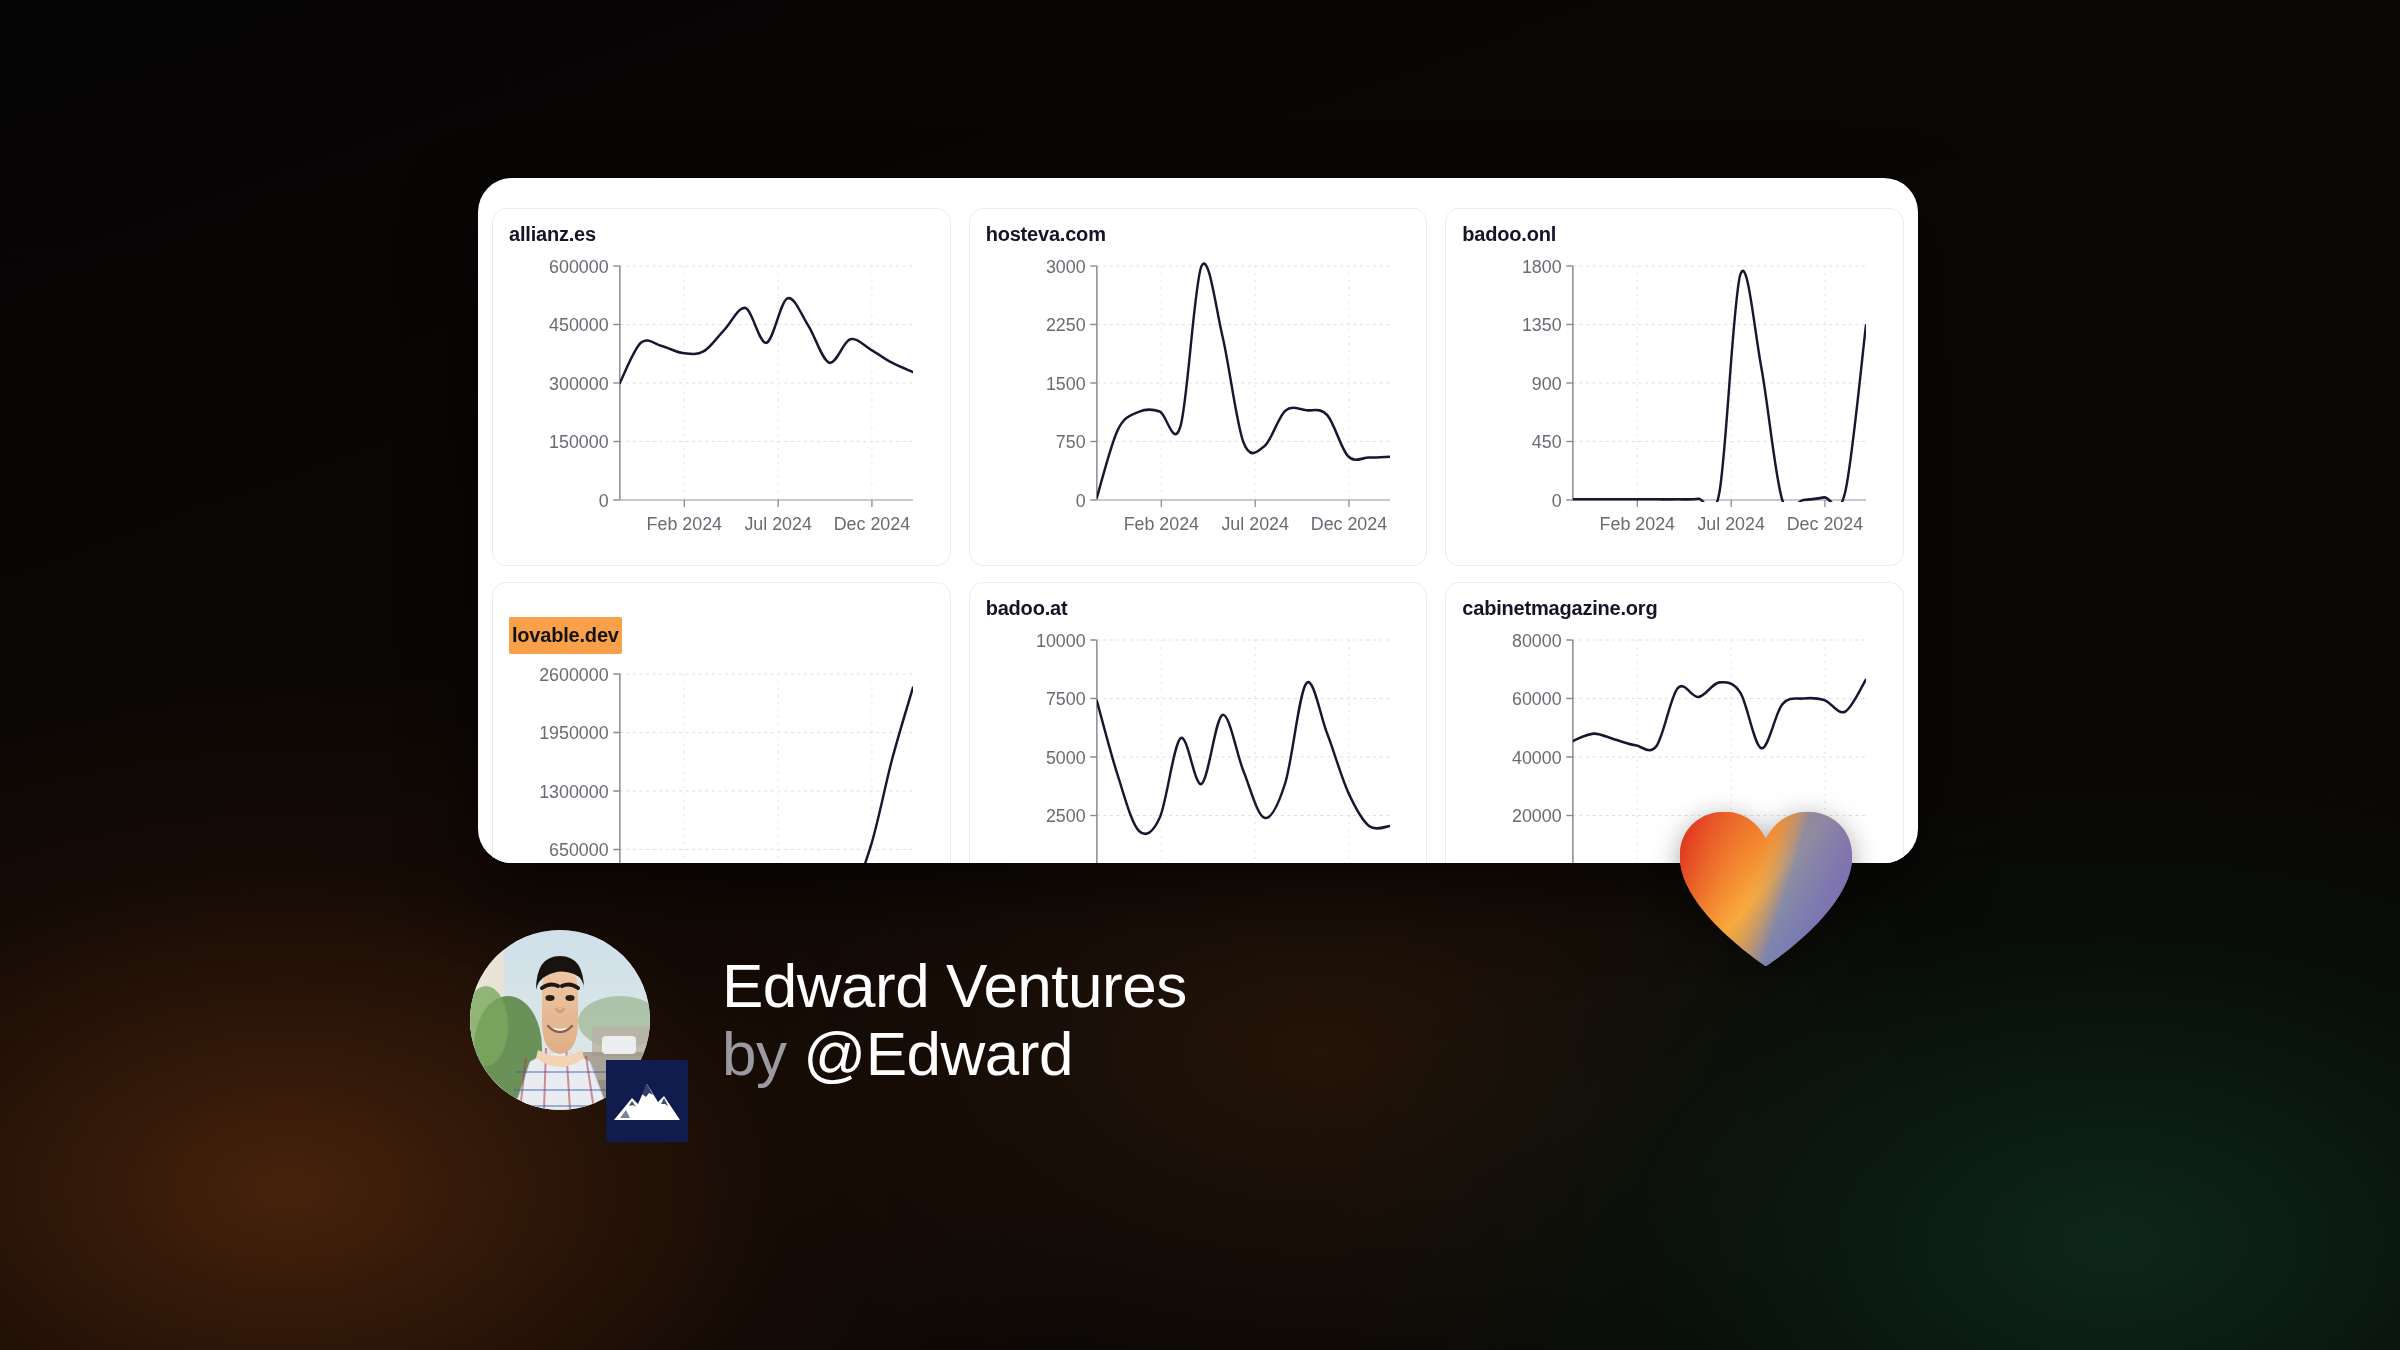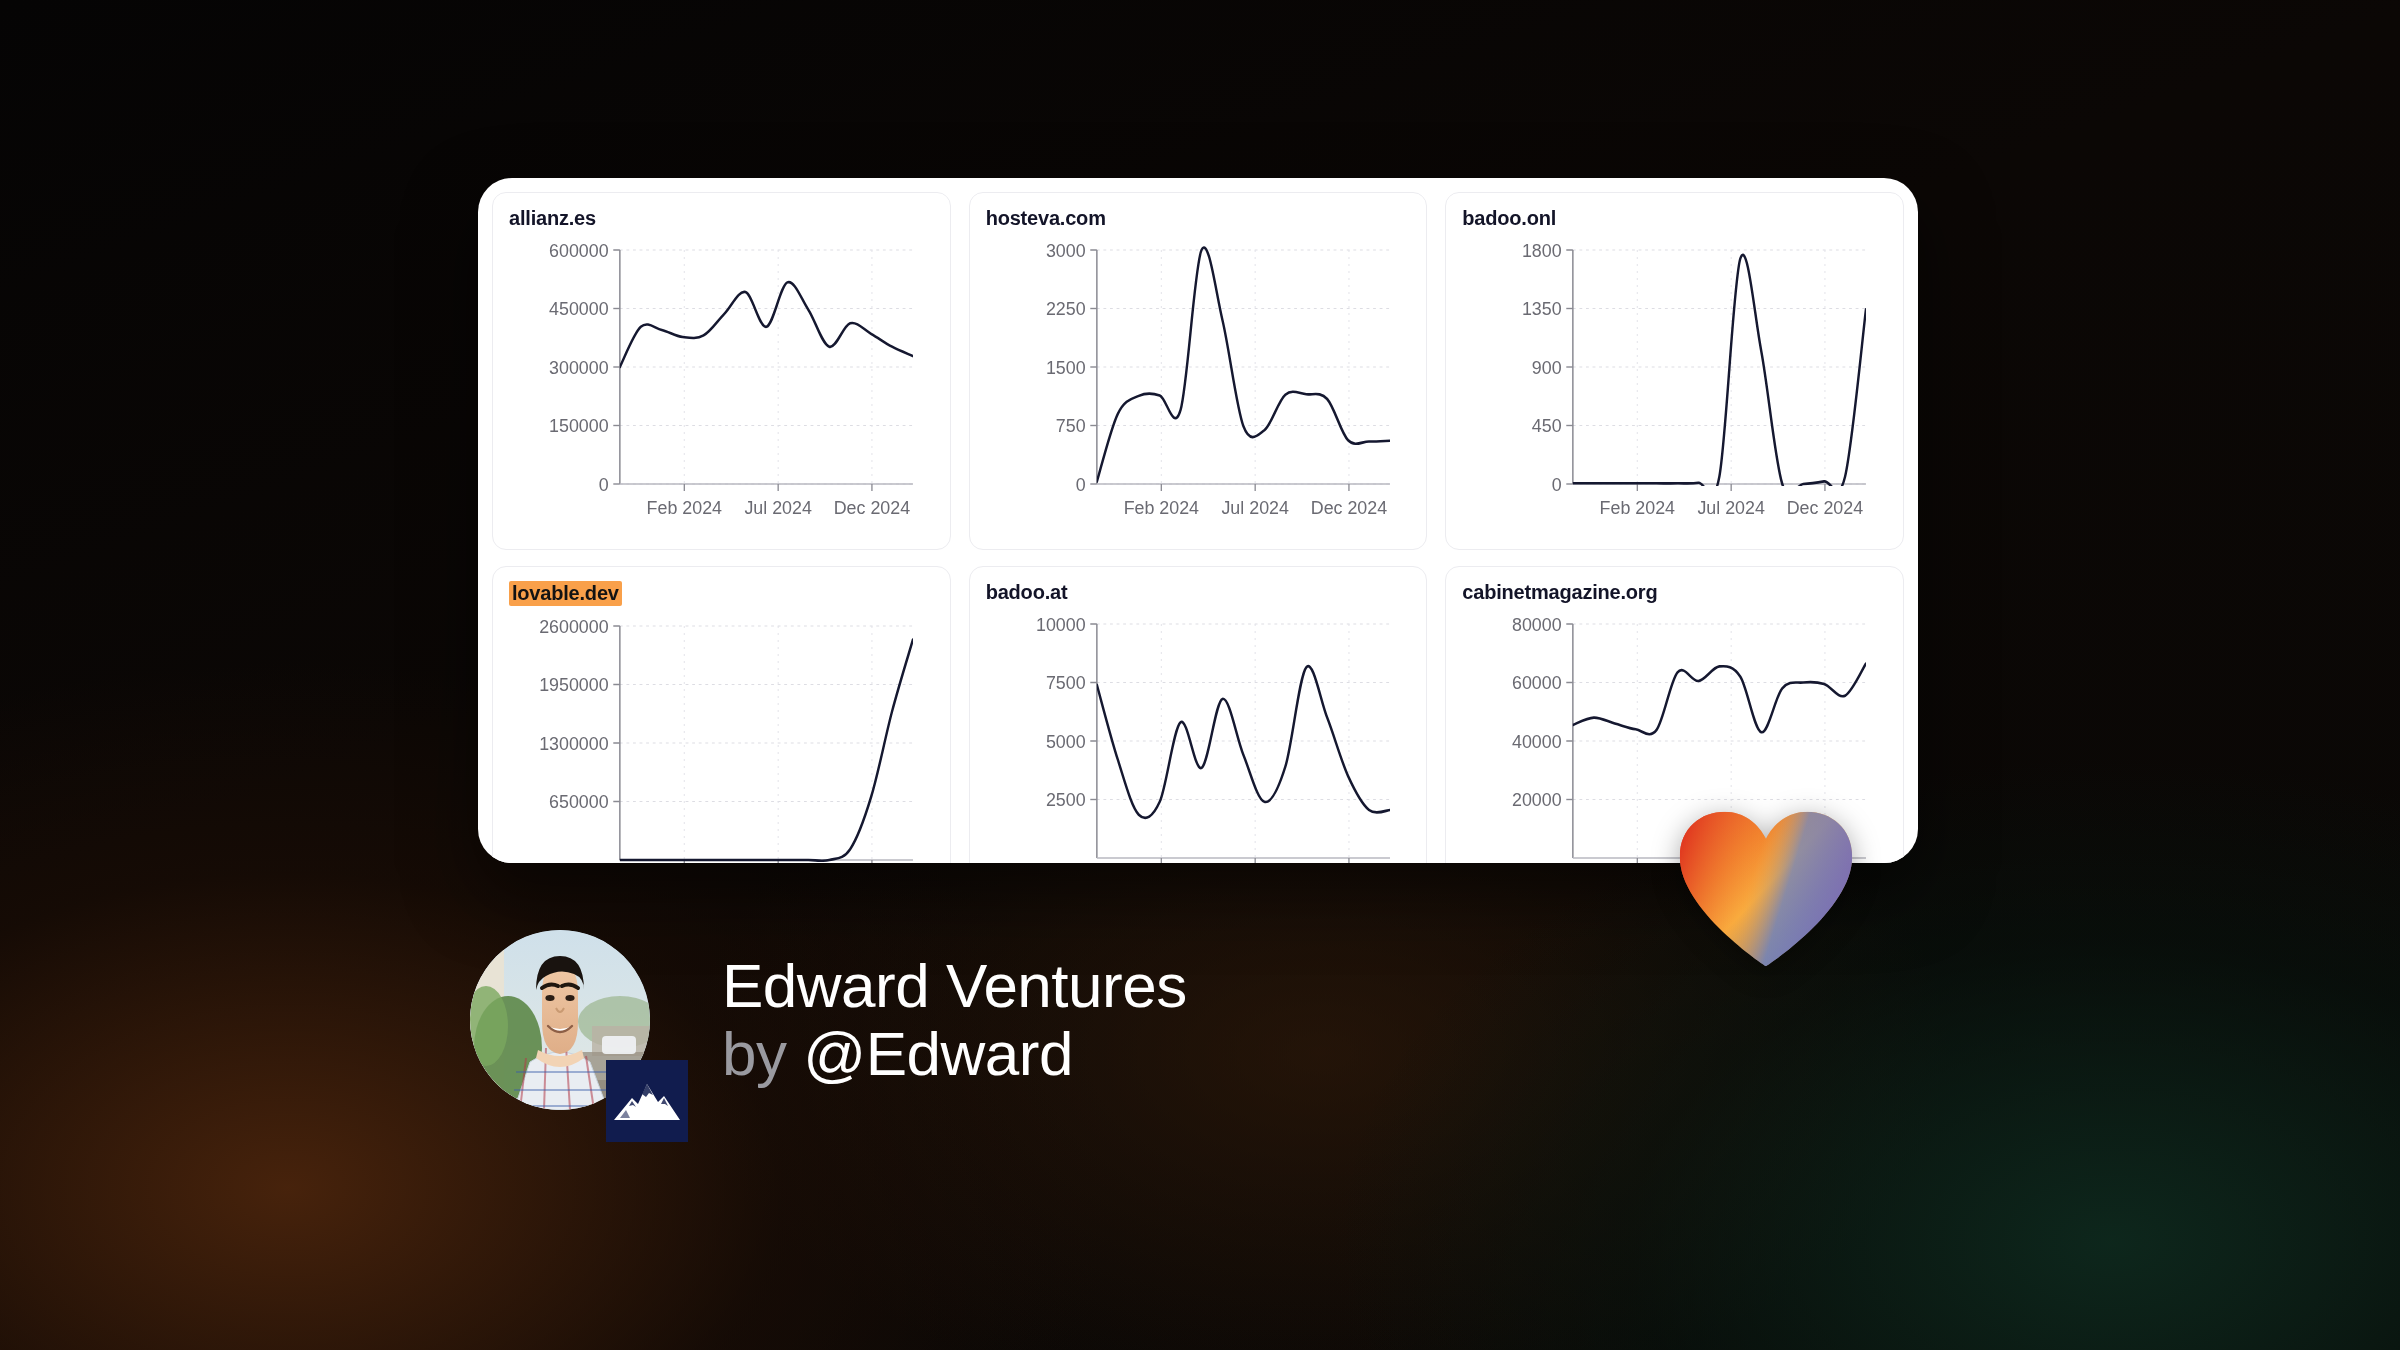--- a/index.html
+++ b/index.html
@@ -25,21 +25,21 @@
     position:absolute;
     left:478px; top:178px;
     width:1440px; height:685px;
     background:#ffffff;
     border-radius:34px;
     overflow:hidden;
     box-shadow: 0 28px 70px rgba(0,0,0,0.55);
   }
   #grid {
     position:absolute;
-    left:0; top:0;
+    left:0; top:16px;
     width:1440px;
     padding:14px 14px 0 14px;
     display:grid;
     grid-template-columns: repeat(3, 1fr);
     gap:16px 18px;
   }
   .chart-cell {
     background:#ffffff;
     border:1px solid #ececf0;
     border-radius:14px;
@@ -53,22 +53,23 @@
     font-weight:700;
     color:#131428;
     letter-spacing:-0.2px;
     margin-bottom:4px;
     display:inline-block;
     white-space:nowrap;
   }
   .chart-title.hl {
     background:#f9a04a;
     color:#131313;
-    padding:1px 3px;
+    padding:7px 3px;
     border-radius:2px;
+    margin-top:20px;
   }
   .plot-wrap { position:relative; width:100%; height:300px; }
   .plot-wrap svg { display:block; width:100%; height:100%; }
   .ytick, .xtick {
     font-family:"Liberation Sans", sans-serif;
     font-size:19px;
     fill:#6a6a72;
   }
   .ytick { text-anchor:end; }
   .xtick { text-anchor:middle; }

